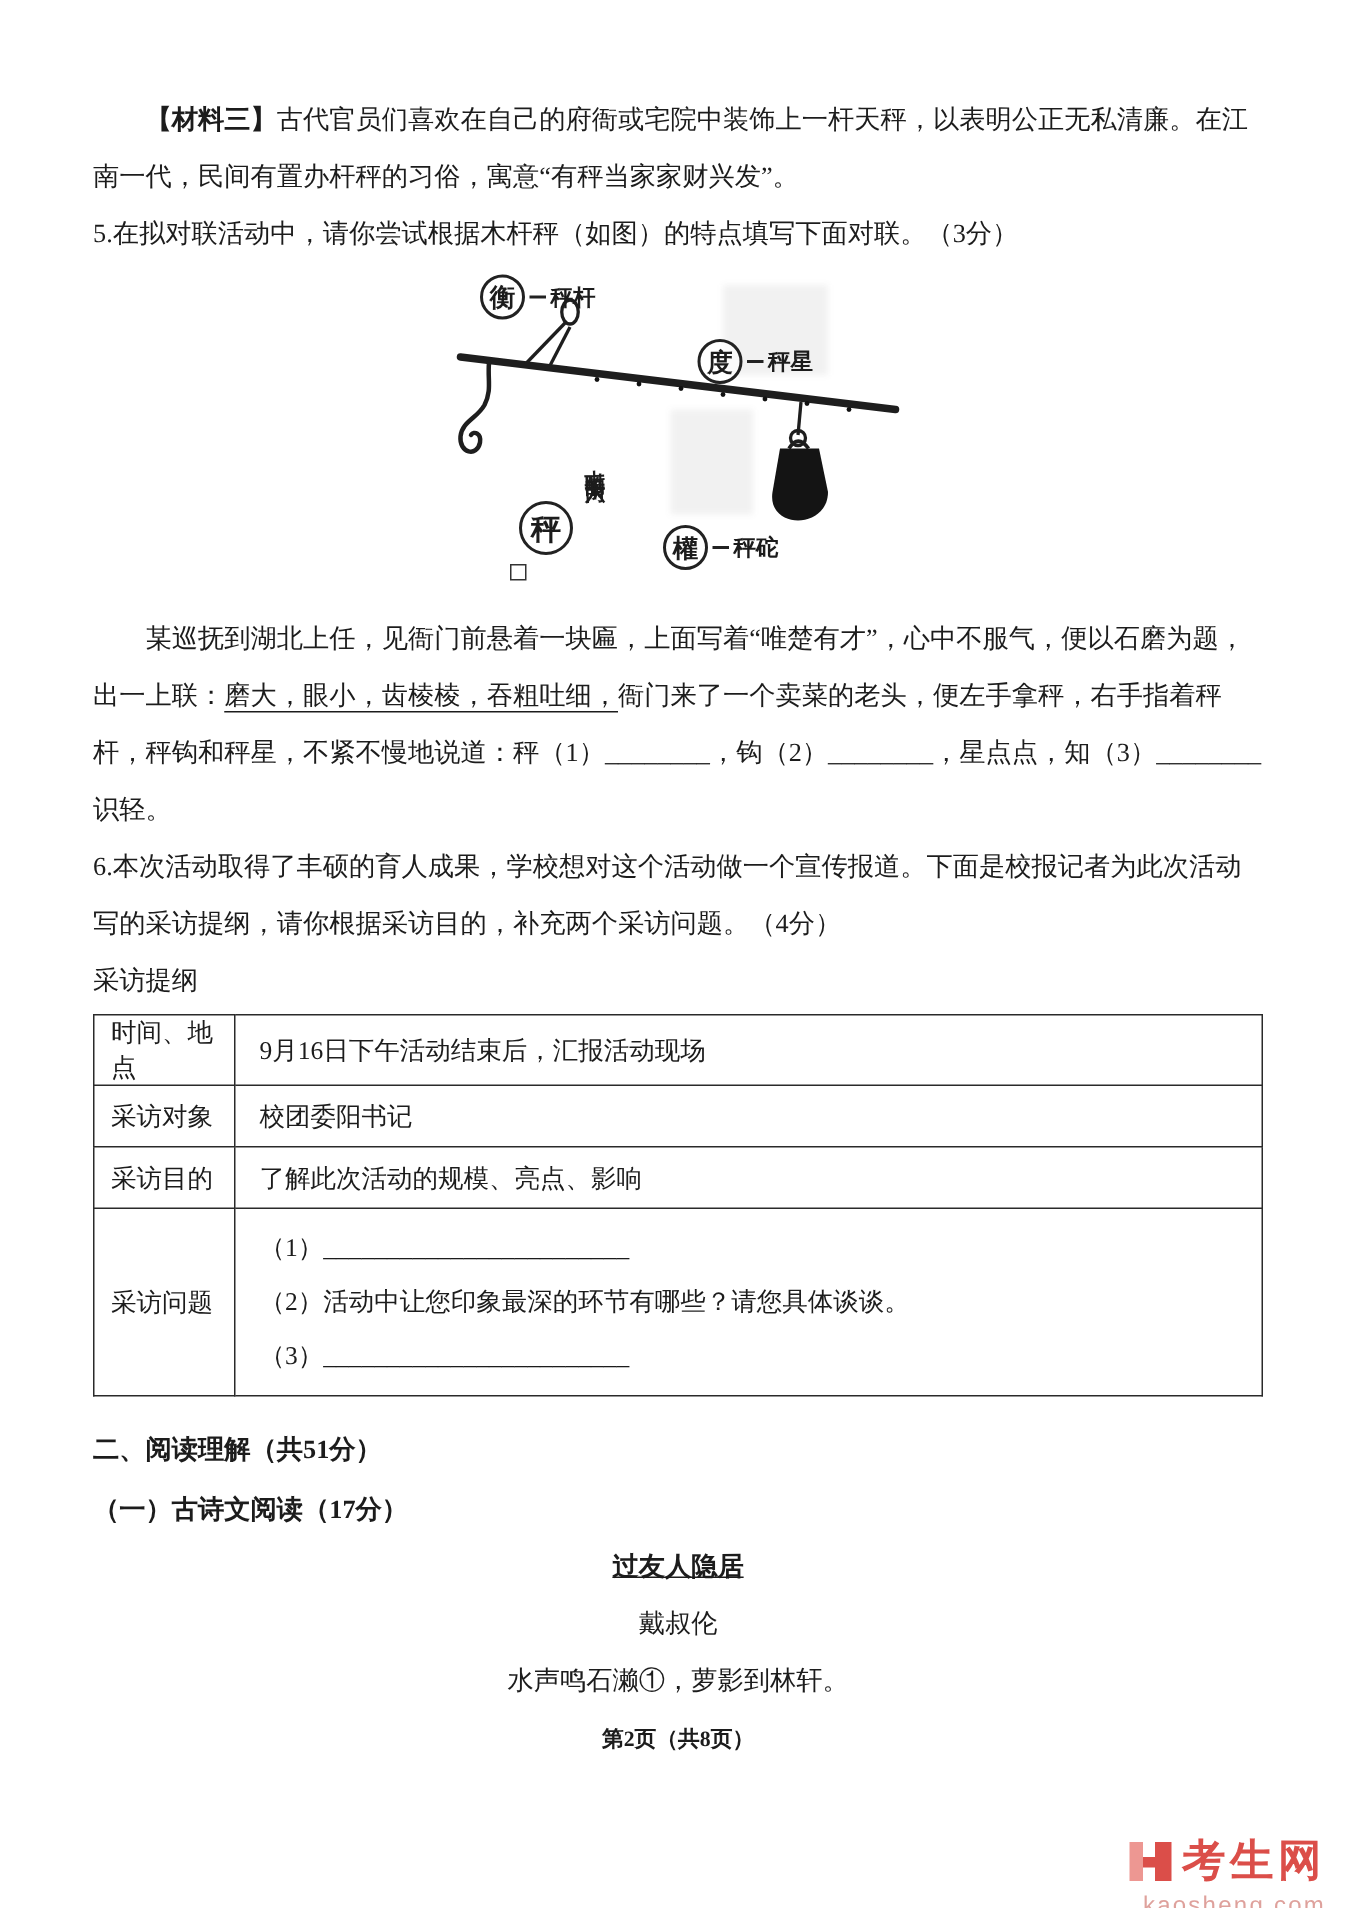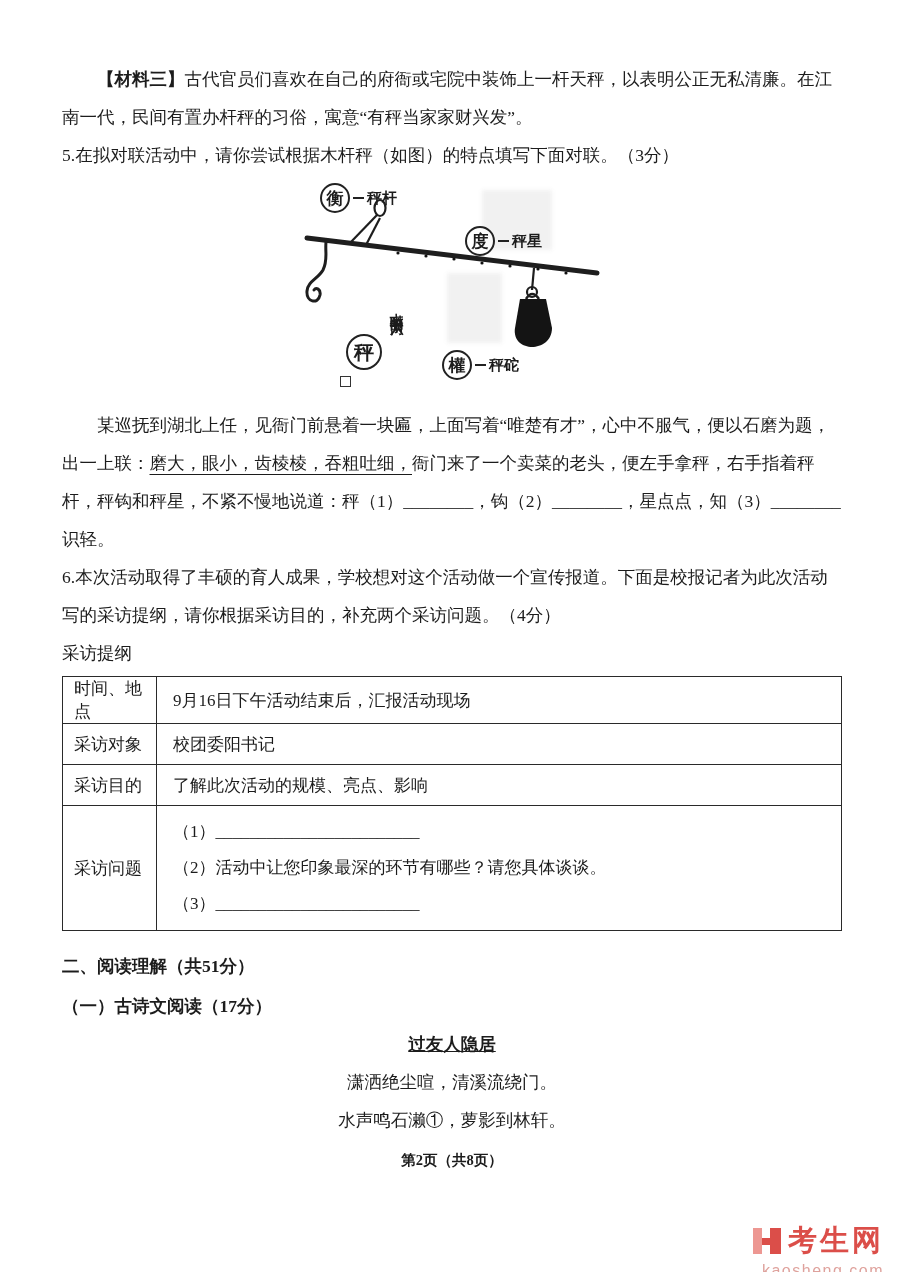--- a/index.html
+++ b/index.html
@@ -153,21 +153,21 @@
           <div class="q-line">（3）________________________</div>
         </td>
       </tr>
     </tbody>
       </table>
 
     <p class="sec">二、阅读理解（共51分）</p>
     <p class="sec" style="margin-top:2px;">（一）古诗文阅读（17分）</p>
 
     <p class="center poem-title">过友人隐居</p>
-    <p class="center">潇洒绝尘喧，清溪流绕门。</p>
+    <p class="center">戴叔伦</p>
     <p class="center">水声鸣石濑①，萝影到林轩。</p>
 
     <p class="footer">第2页（共8页）</p>
   </div>
 
   <div class="watermark">
     <div class="wm-row">
       <svg width="32" height="32" viewBox="0 0 32 32">
         <rect x="2" y="3" width="9" height="26" fill="#ec8f89"></rect>
         <rect x="19" y="3" width="11" height="26" fill="#d9403a"></rect>

